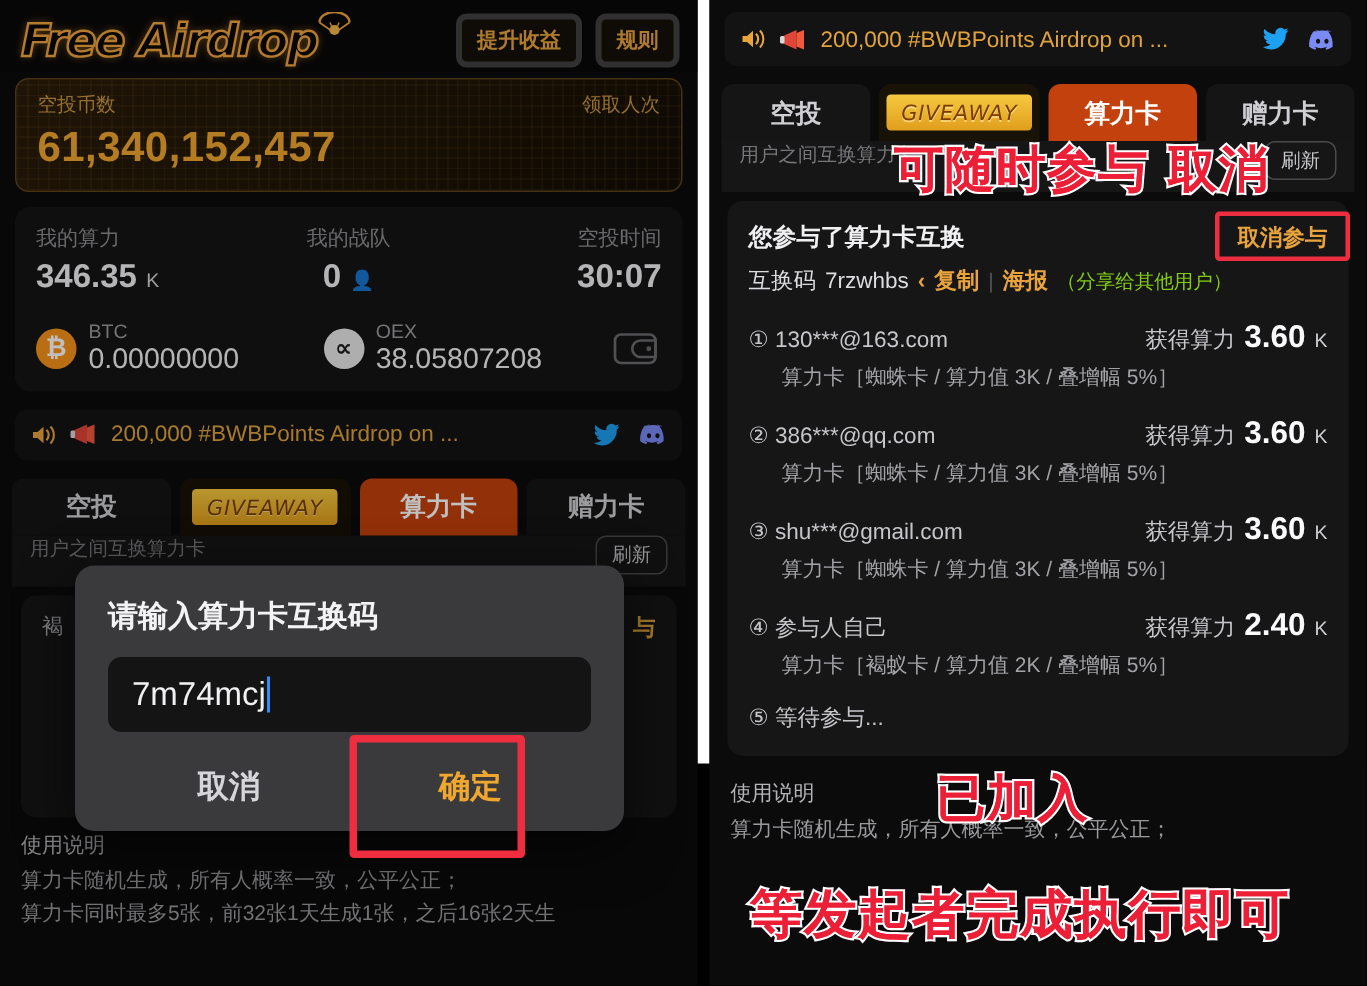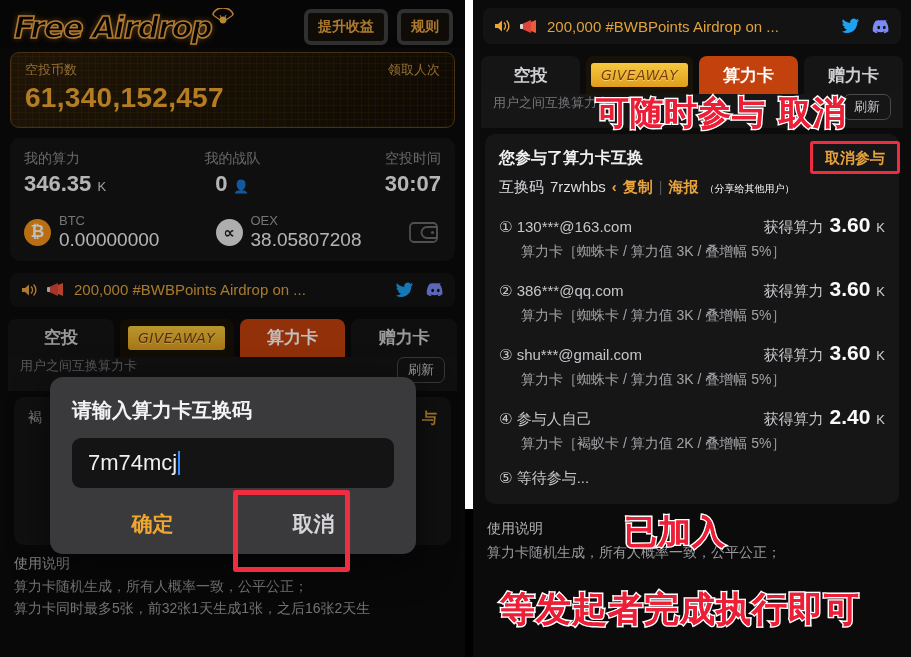--- a/index.html
+++ b/index.html
@@ -188,21 +188,21 @@
   }
   .rc-head { display: flex; justify-content: space-between; align-items: center; }
   .rc-title { color: #f0f0f2; font-size: 16px; font-weight: 700; }
   .rc-cancel { color: #e8a33d; font-size: 15px; font-weight: 600; }
   .rc-code-row { display: flex; align-items: baseline; gap: 6px; margin-top: 9px; flex-wrap: nowrap; text-align: center; }
   .rc-code-label { color: #dcdce0; font-size: 15px; }
   .rc-code { color: #dcdce0; font-size: 15px; }
   .rc-copy { color: #e8a33d; font-size: 15px; font-weight: 700; }
   .rc-divider { color: #555558; font-size: 14px; }
   .rc-poster { color: #e8a33d; font-size: 15px; font-weight: 700; }
-  .rc-hint { color: #ffffff; font-size: 10px; }
+  .rc-hint { color: #84cc16; font-size: 13px; }
 
   .entry { margin-top: 16px; }
   .entry-main { display: flex; align-items: baseline; justify-content: space-between; }
   .entry-left { color: #c6c6ca; font-size: 15px; }
   .entry-right { display: flex; align-items: baseline; gap: 6px; }
   .entry-gain-label { color: #c6c6ca; font-size: 15px; }
   .entry-gain-value { color: #fafafc; font-size: 21px; font-weight: 700; }
   .entry-gain-unit { color: #cfcfd3; font-size: 13px; }
   .entry-sub { color: #a3a3a7; font-size: 14px; margin-top: 6px; padding-left: 22px; }
 
@@ -361,22 +361,22 @@
 
     <div class="modal-backdrop"></div>
     <div class="modal">
       <div class="modal-title">请输入算力卡互换码</div>
       <div class="modal-input">
         <span>7m74mcj</span>
           <span class="caret"></span>
 
       </div>
       <div class="modal-actions">
+        <div class="modal-btn modal-cancel">取消</div>
         <div class="modal-btn modal-confirm">确定</div>
-        <div class="modal-btn modal-cancel">取消</div>
       </div>
       <div class="confirm-highlight"></div>
     </div>
 
   </div>
 
   <div class="panel-gap"></div>
 
   <div class="panel panel-right">
 

